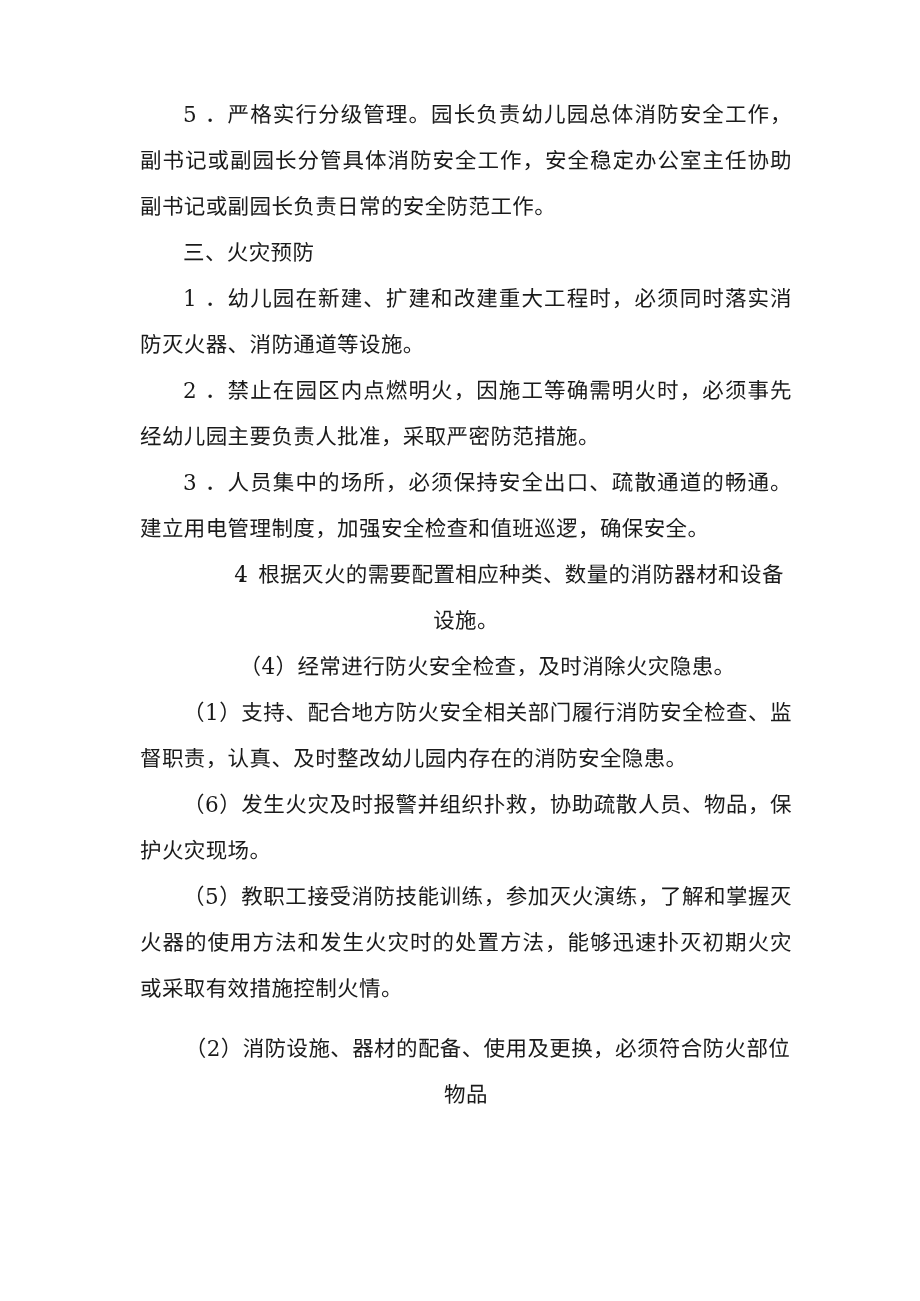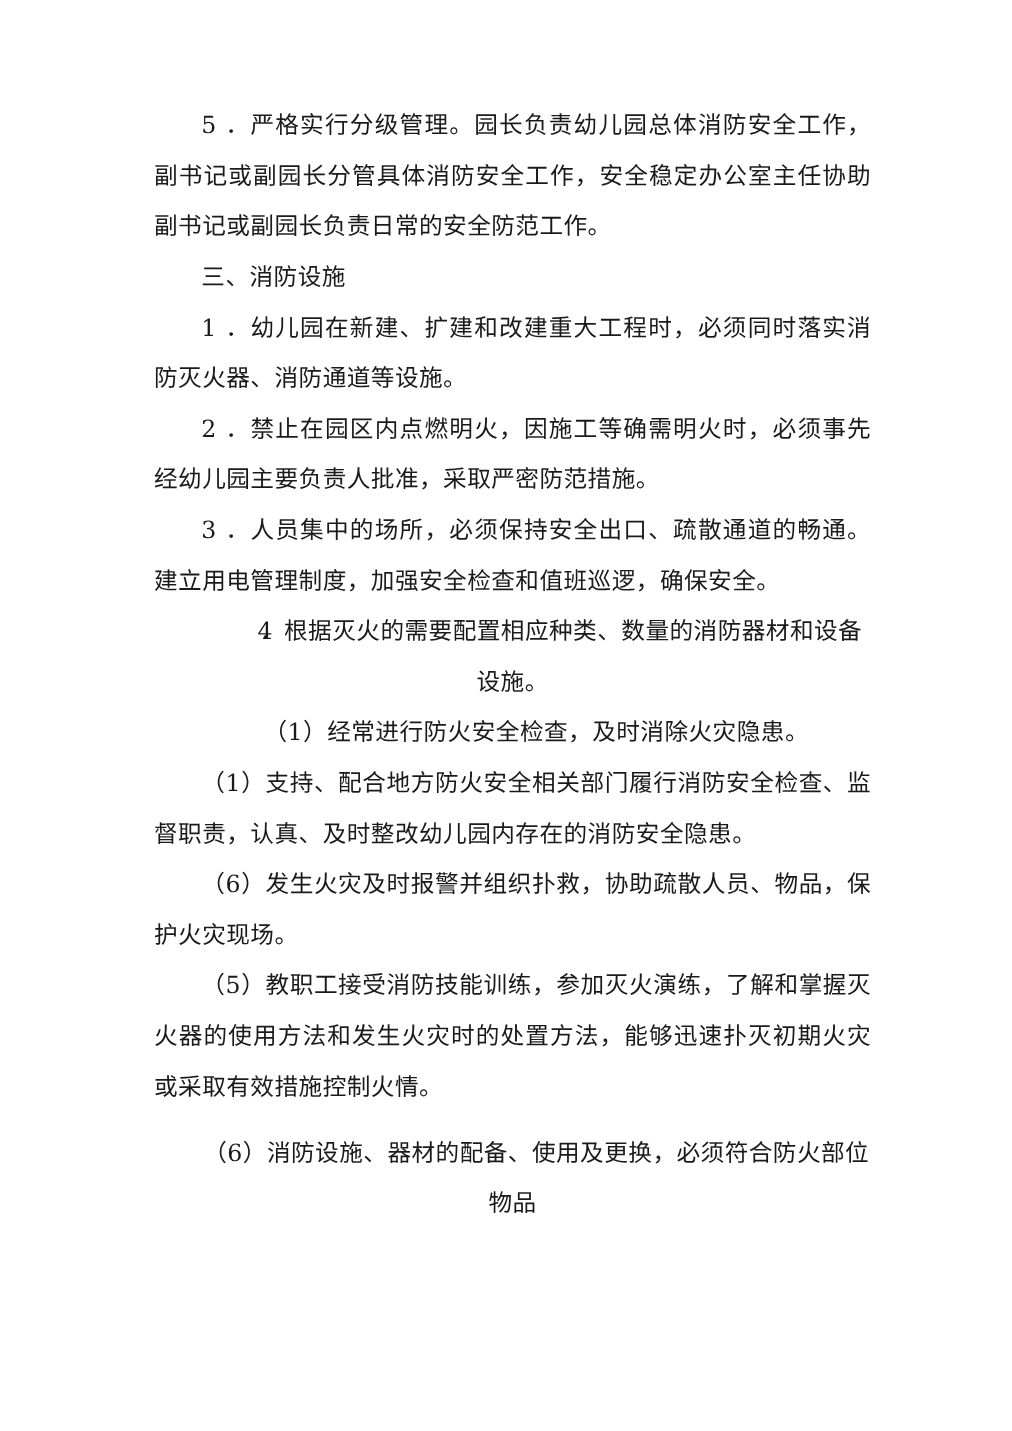--- a/index.html
+++ b/index.html
@@ -66,35 +66,35 @@
   }
 </style>
 </head>
 <body>
 
 <div class="page">
   <div class="doc-body">
 
     <p class="para indent">5 ．严格实行分级管理。园长负责幼儿园总体消防安全工作，副书记或副园长分管具体消防安全工作，安全稳定办公室主任协助副书记或副园长负责日常的安全防范工作。</p>
 
-    <p class="para heading">三、消防设施</p>
+    <p class="para heading">三、火灾预防</p>
 
     <p class="para indent">1 ．幼儿园在新建、扩建和改建重大工程时，必须同时落实消防灭火器、消防通道等设施。</p>
 
     <p class="para indent">2 ．禁止在园区内点燃明火，因施工等确需明火时，必须事先经幼儿园主要负责人批准，采取严密防范措施。</p>
 
     <p class="para indent">3 ．人员集中的场所，必须保持安全出口、疏散通道的畅通。建立用电管理制度，加强安全检查和值班巡逻，确保安全。</p>
 
     <p class="para indent no-stretch"><span class="wide-gap">4</span><span>．根据灭火的需要配置相应种类、数量的消防器材和设备设施。</span></p>
 
 
-    <p class="para indent no-stretch">（1）经常进行防火安全检查，及时消除火灾隐患。</p>
+    <p class="para indent no-stretch">（4）经常进行防火安全检查，及时消除火灾隐患。</p>
 
     <p class="para indent">（1）支持、配合地方防火安全相关部门履行消防安全检查、监督职责，认真、及时整改幼儿园内存在的消防安全隐患。</p>
 
     <p class="para indent">（6）发生火灾及时报警并组织扑救，协助疏散人员、物品，保护火灾现场。</p>
 
     <p class="para indent">（5）教职工接受消防技能训练，参加灭火演练，了解和掌握灭火器的使用方法和发生火灾时的处置方法，能够迅速扑灭初期火灾或采取有效措施控制火情。</p>
 
-    <p class="para indent no-stretch extra-top">（6）消防设施、器材的配备、使用及更换，必须符合防火部位物品</p>
+    <p class="para indent no-stretch extra-top">（2）消防设施、器材的配备、使用及更换，必须符合防火部位物品</p>
 
   </div>
 </div>
 
 </body></html>

